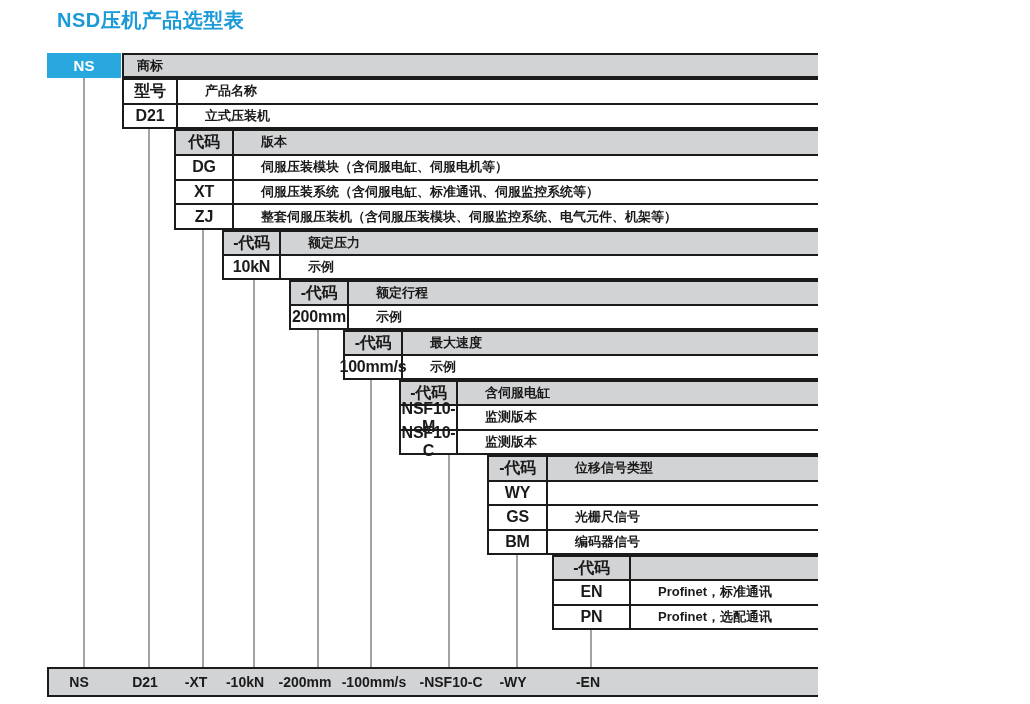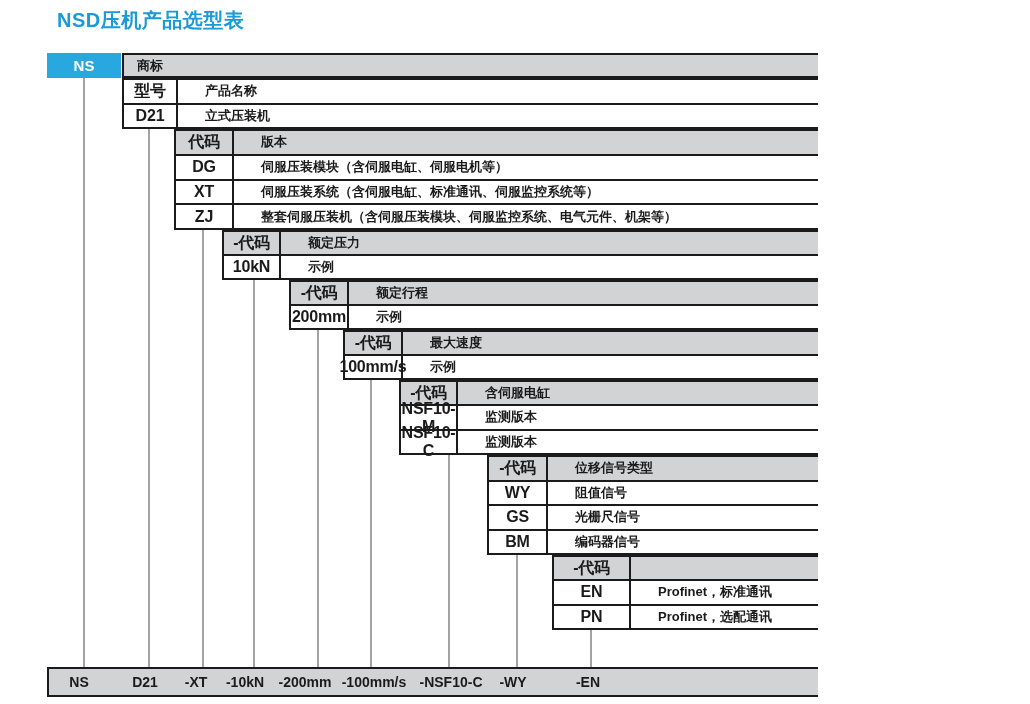--- a/index.html
+++ b/index.html
@@ -131,21 +131,20 @@
     </div>
   </div>
 
   <div class="block" style="left:487px;top:455px;width:503px;height:100px;--cw:57px">
     <div class="row hdr">
       <div class="code">-代码</div>
       <div class="desc">位移信号类型</div>
     </div>
     <div class="row">
       <div class="code">WY</div>
-      <div class="desc">阻值信号</div>
     </div>
     <div class="row">
       <div class="code">GS</div>
       <div class="desc">光栅尺信号</div>
     </div>
     <div class="row">
       <div class="code">BM</div>
       <div class="desc">编码器信号</div>
     </div>
   </div>

